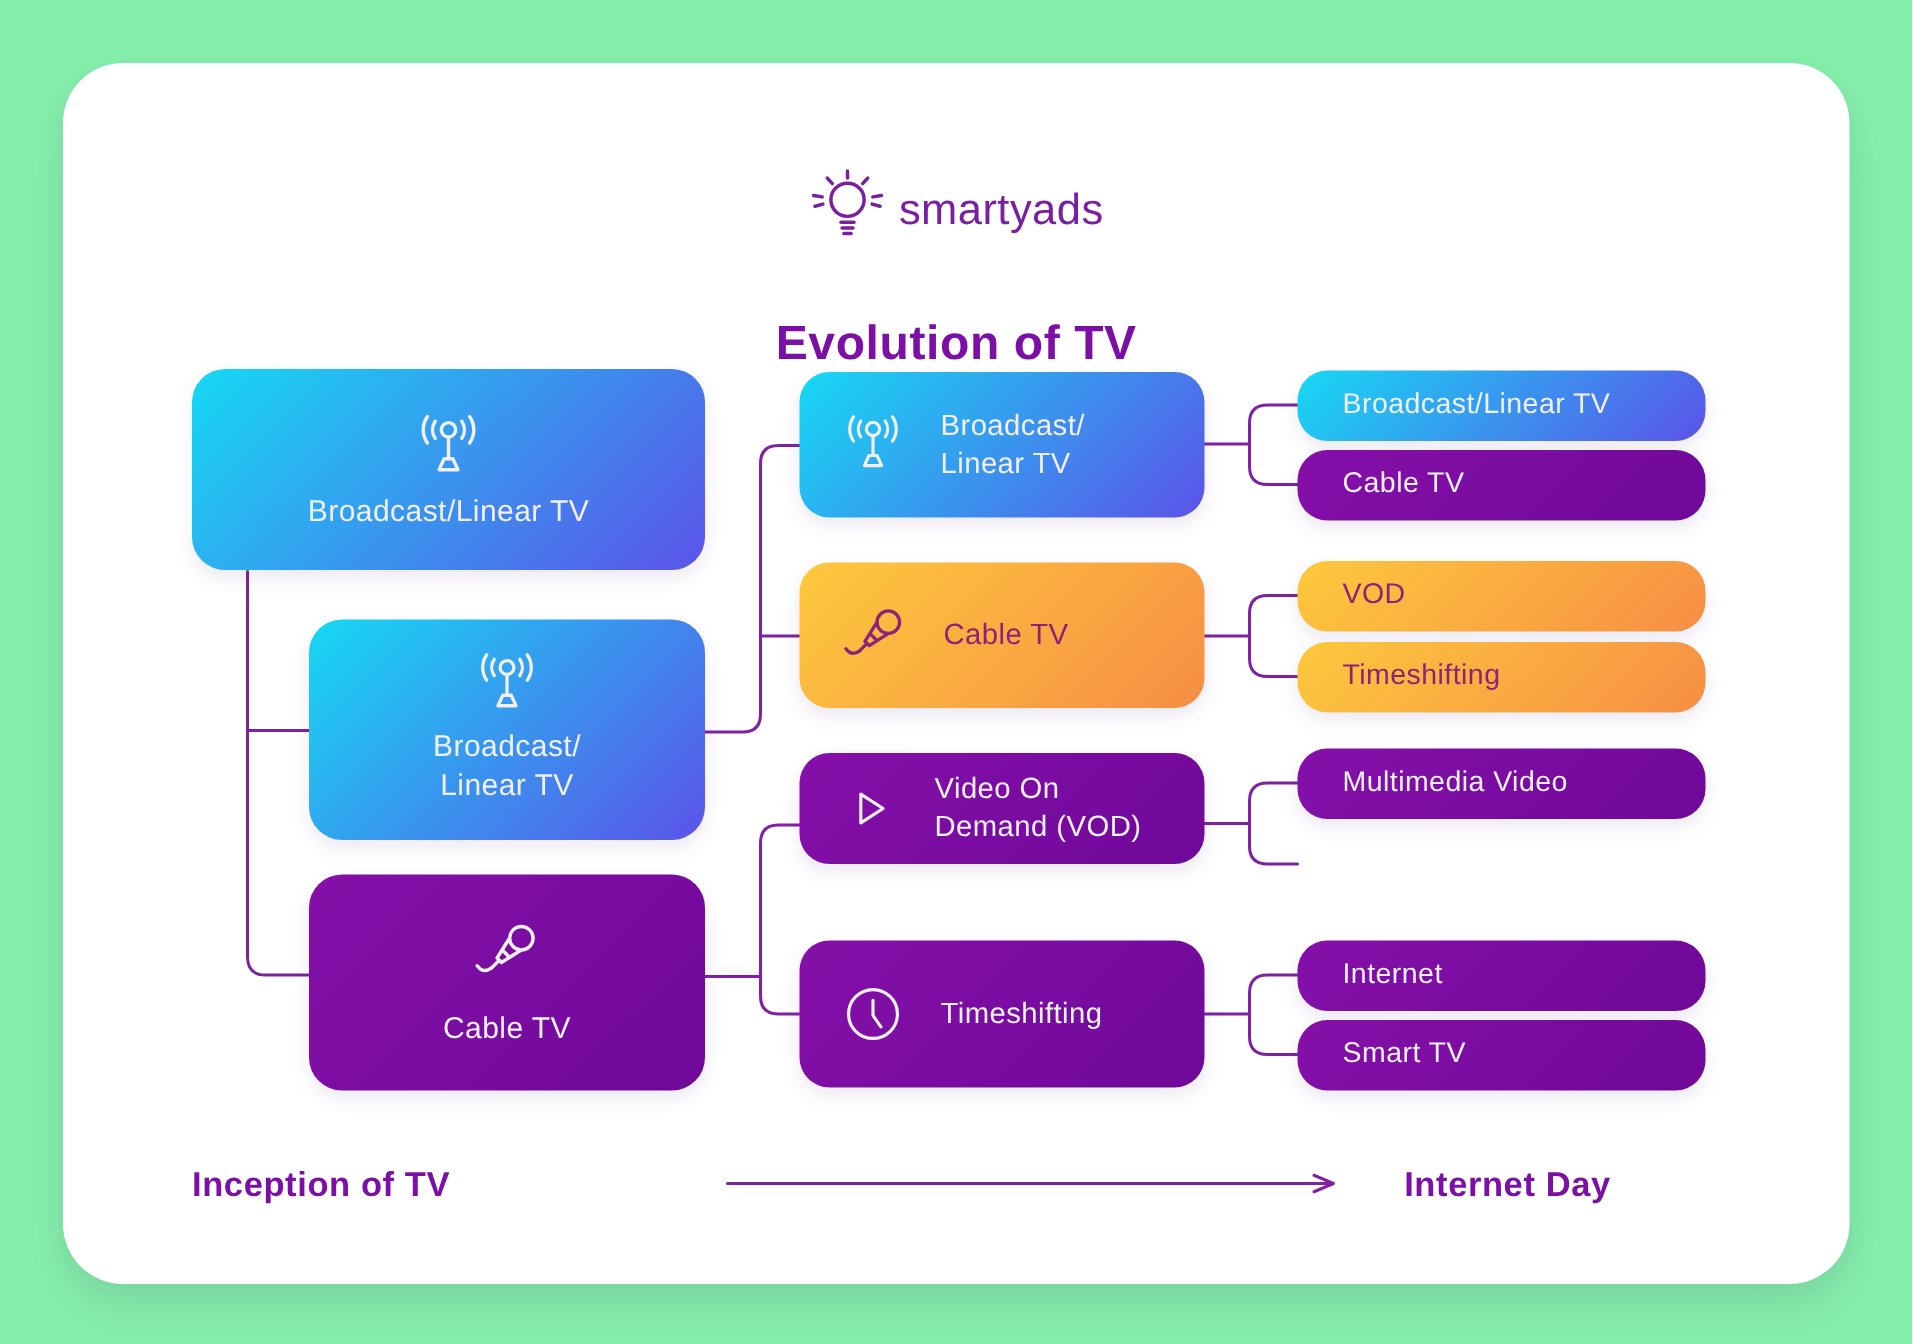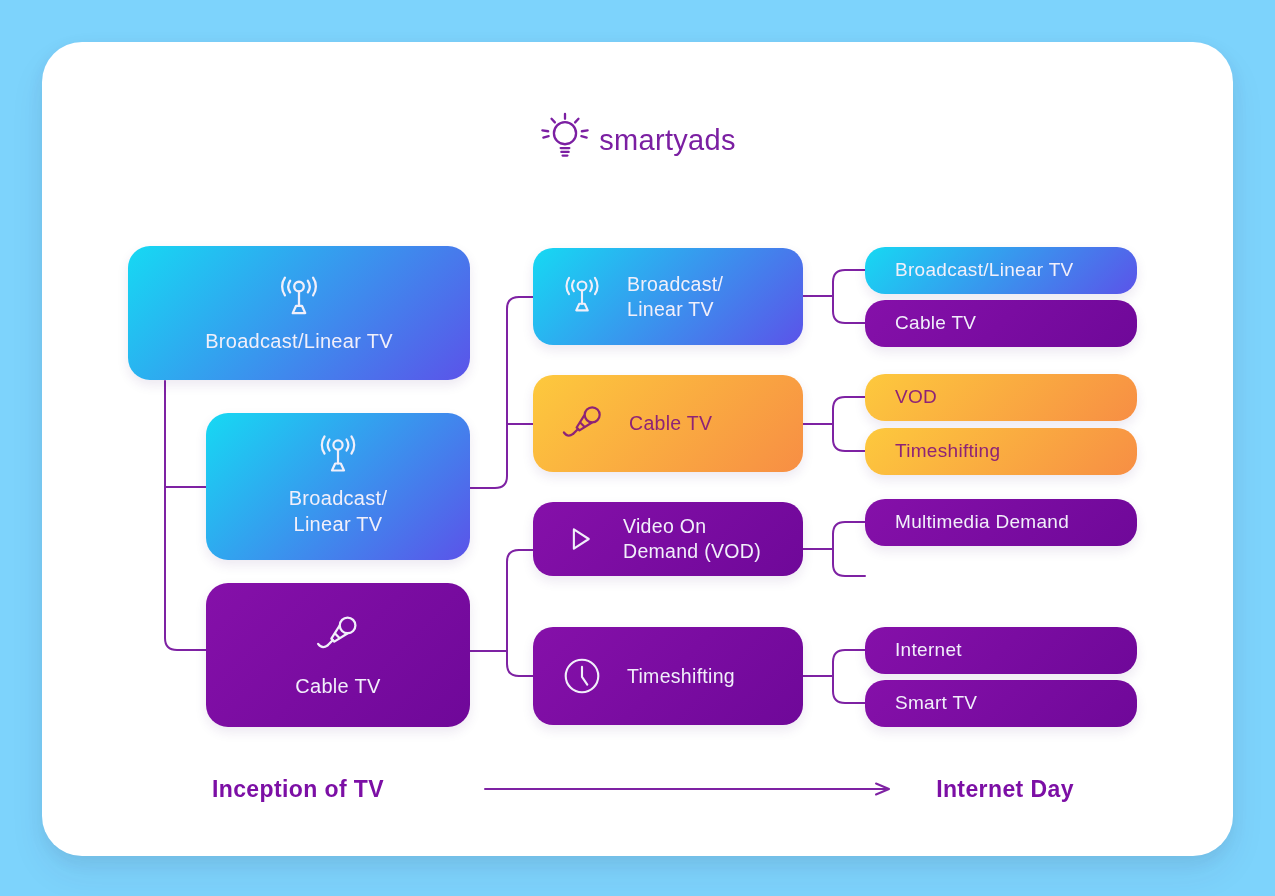--- a/index.html
+++ b/index.html
@@ -4,21 +4,21 @@
 <style>
   :root{
     --blue-start:#16D9F3; --blue-end:#5B53E9;
     --orange-start:#FDC93D; --orange-end:#F78E44;
     --purple-start:#8510A9; --purple-end:#6F0899;
     --connector:#7E22A3; --heading:#7C0FA5; --logo:#7B1FA2;
     --light-text:#F1EFFA; --orange-box-text:#8E2376;
   }
   html,body{margin:0;padding:0;background:#ffffff;}
   .canvas{
-    position:relative;width:1275px;height:896px;background:#7dd3fc;
+    position:relative;width:1275px;height:896px;background:#86efac;
     font-family:"Liberation Sans", sans-serif;overflow:hidden;
   }
   .card{
     position:absolute;left:42px;top:42px;width:1191px;height:814px;
     background:#ffffff;border-radius:40px;
     box-shadow:0 6px 16px rgba(50,45,80,0.08), 0 18px 36px rgba(50,45,80,0.07);
   }
   .logo{
     position:absolute;left:0;top:68px;width:100%;
     display:flex;justify-content:center;align-items:center;gap:8px;
@@ -78,21 +78,21 @@
   #n-m3{left:533px;top:502px;width:270px;height:74px;}
   #n-m4{left:533px;top:627px;width:270px;height:98px;}
   #n-r1{left:865px;top:247px;width:272px;height:47px;}
   #n-r2{left:865px;top:300px;width:272px;height:47px;}
   #n-r3{left:865px;top:374px;width:272px;height:47px;}
   #n-r4{left:865px;top:428px;width:272px;height:47px;}
   #n-r5{left:865px;top:499px;width:272px;height:47px;}
   #n-r6{left:865px;top:553px;width:272px;height:47px;}
   #n-r7{left:865px;top:627px;width:272px;height:47px;}
   #n-r8{left:865px;top:680px;width:272px;height:47px;}
-  #t-start{left:128px;top:776px;width:340px;text-align:center;}
+  #t-start{left:128px;top:776px;width:340px;}
   #t-end{left:865px;top:776px;width:280px;text-align:center;}
 </style>
 </head>
 <body>
 
 <div class="canvas">
   <div class="card">
 
     <div class="logo">
       <svg width="52" height="56" viewBox="0 0 54 56" stroke="currentColor" stroke-width="2.4" fill="none" stroke-linecap="round">
@@ -104,20 +104,21 @@
         <path d="M13,8 L16.5,11.8"></path>
         <path d="M41,8 L37.5,11.8"></path>
         <path d="M3.5,20 L9.5,21"></path>
         <path d="M4.5,27.5 L10,26"></path>
         <path d="M50.5,20 L44.5,21"></path>
         <path d="M49.5,27.5 L44,26"></path>
       </svg>
       <span class="brand-name">smartyads</span>
     </div>
 
+    <div class="page-title">Evolution of TV</div>
   </div>
 
   <svg class="connectors" viewBox="0 0 1275 896">
     <path d="M165,381 V638 Q165,650 177,650 H206"></path>
     <path d="M165,487 H206"></path>
     <path d="M470,488 H495 Q507,488 507,476 V309 Q507,297 519,297 H533"></path>
     <path d="M507,424 H533"></path>
     <path d="M470,651 H507"></path>
     <path d="M533,550 H519 Q507,550 507,562 V664 Q507,676 519,676 H533"></path>
     <path d="M803,296 H833"></path>
@@ -219,21 +220,21 @@
   <div id="n-r2" class="node node-small v-purple">
     <span class="node-label">Cable TV</span>
   </div>
   <div id="n-r3" class="node node-small v-orange">
     <span class="node-label">VOD</span>
   </div>
   <div id="n-r4" class="node node-small v-orange">
     <span class="node-label">Timeshifting</span>
   </div>
   <div id="n-r5" class="node node-small v-purple">
-    <span class="node-label">Multimedia Demand</span>
+    <span class="node-label">Multimedia Video</span>
   </div>
   <div id="n-r7" class="node node-small v-purple">
     <span class="node-label">Internet</span>
   </div>
   <div id="n-r8" class="node node-small v-purple">
     <span class="node-label">Smart TV</span>
   </div>
 
   <div id="t-start" class="timeline-label">Inception of TV</div>
   <svg class="timeline-arrow" width="1275" height="896" viewBox="0 0 1275 896">

